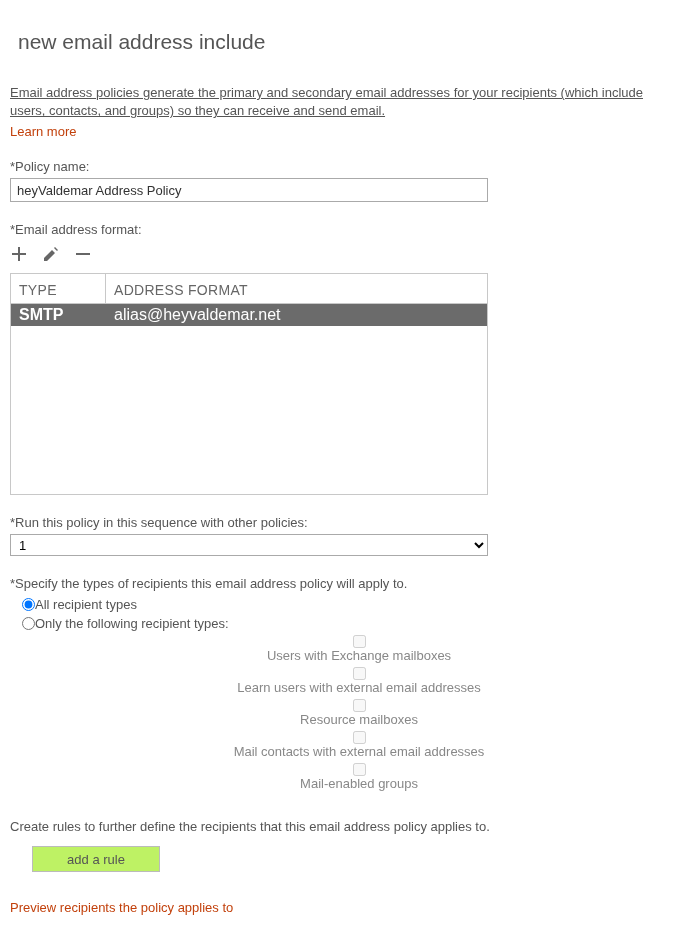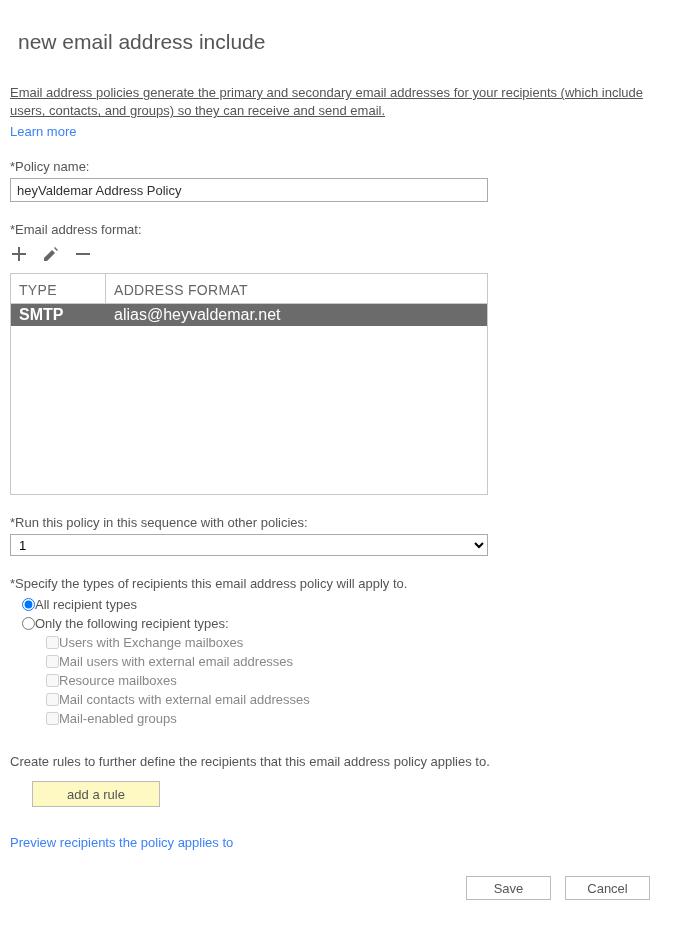--- a/index.html
+++ b/index.html
@@ -16,21 +16,21 @@
   font-weight: 300;
   color: #555;
   margin: 20px 0 30px 8px;
 }
 .desc {
   color: #555;
   line-height: 1.4;
   margin: 18px 0 4px 0;
   text-decoration: underline;
 }
-.link { color: #3b82f6; cursor: pointer; }
+.link { color: #c2410c; cursor: pointer; }
 .label { color: #555; margin-top: 20px; margin-bottom: 4px; display: block; }
 .text-input {
   width: 478px;
   height: 24px;
   border: 1px solid #aaa;
   padding: 9px 6px;
   font-size: 13px;
   color: #333;
 }
 .toolbar { margin: 8px 0 10px 0; display: flex; gap: 14px; align-items: center; }
@@ -70,28 +70,28 @@
   padding: 0 4px;
   background: #fff;
 }
 .radio-group { margin-top: 6px; }
 .radio-row, .check-row {
   display: flex;
   align-items: center;
   margin: 4px 0 4px 12px;
   color: #555;
 }
-.check-row { margin-left: 36px; color: #888; }
+.check-row { margin-left: 28px; color: #888; flex-direction: column; }
 .radio-row input, .check-row input { margin: 0; }
 .rule-btn {
   margin: 8px 0 0 22px;
   width: 128px;
   height: 26px;
   border: 1px solid #bbb;
-  background: #fef9c3;
+  background: #bef264;
   color: #555;
   font-size: 13px;
   cursor: pointer;
 }
 .preview-link { margin-top: 28px; display: block; }
 .footer {
   margin-top: 26px;
   display: flex;
   gap: 14px;
   justify-content: flex-end;
@@ -167,21 +167,21 @@
   <label class="radio-row">
     <input type="radio" name="rt" style="">
     <span>Only the following recipient types:</span>
   </label>
   <label class="check-row">
     <input type="checkbox" disabled="" style="">
     <span>Users with Exchange mailboxes</span>
   </label>
   <label class="check-row">
     <input type="checkbox" disabled="" style="">
-    <span>Mail users with external email addresses</span>
+    <span>Learn users with external email addresses</span>
   </label>
   <label class="check-row">
     <input type="checkbox" disabled="" style="">
     <span>Resource mailboxes</span>
   </label>
   <label class="check-row">
     <input type="checkbox" disabled="" style="">
     <span>Mail contacts with external email addresses</span>
   </label>
   <label class="check-row">

